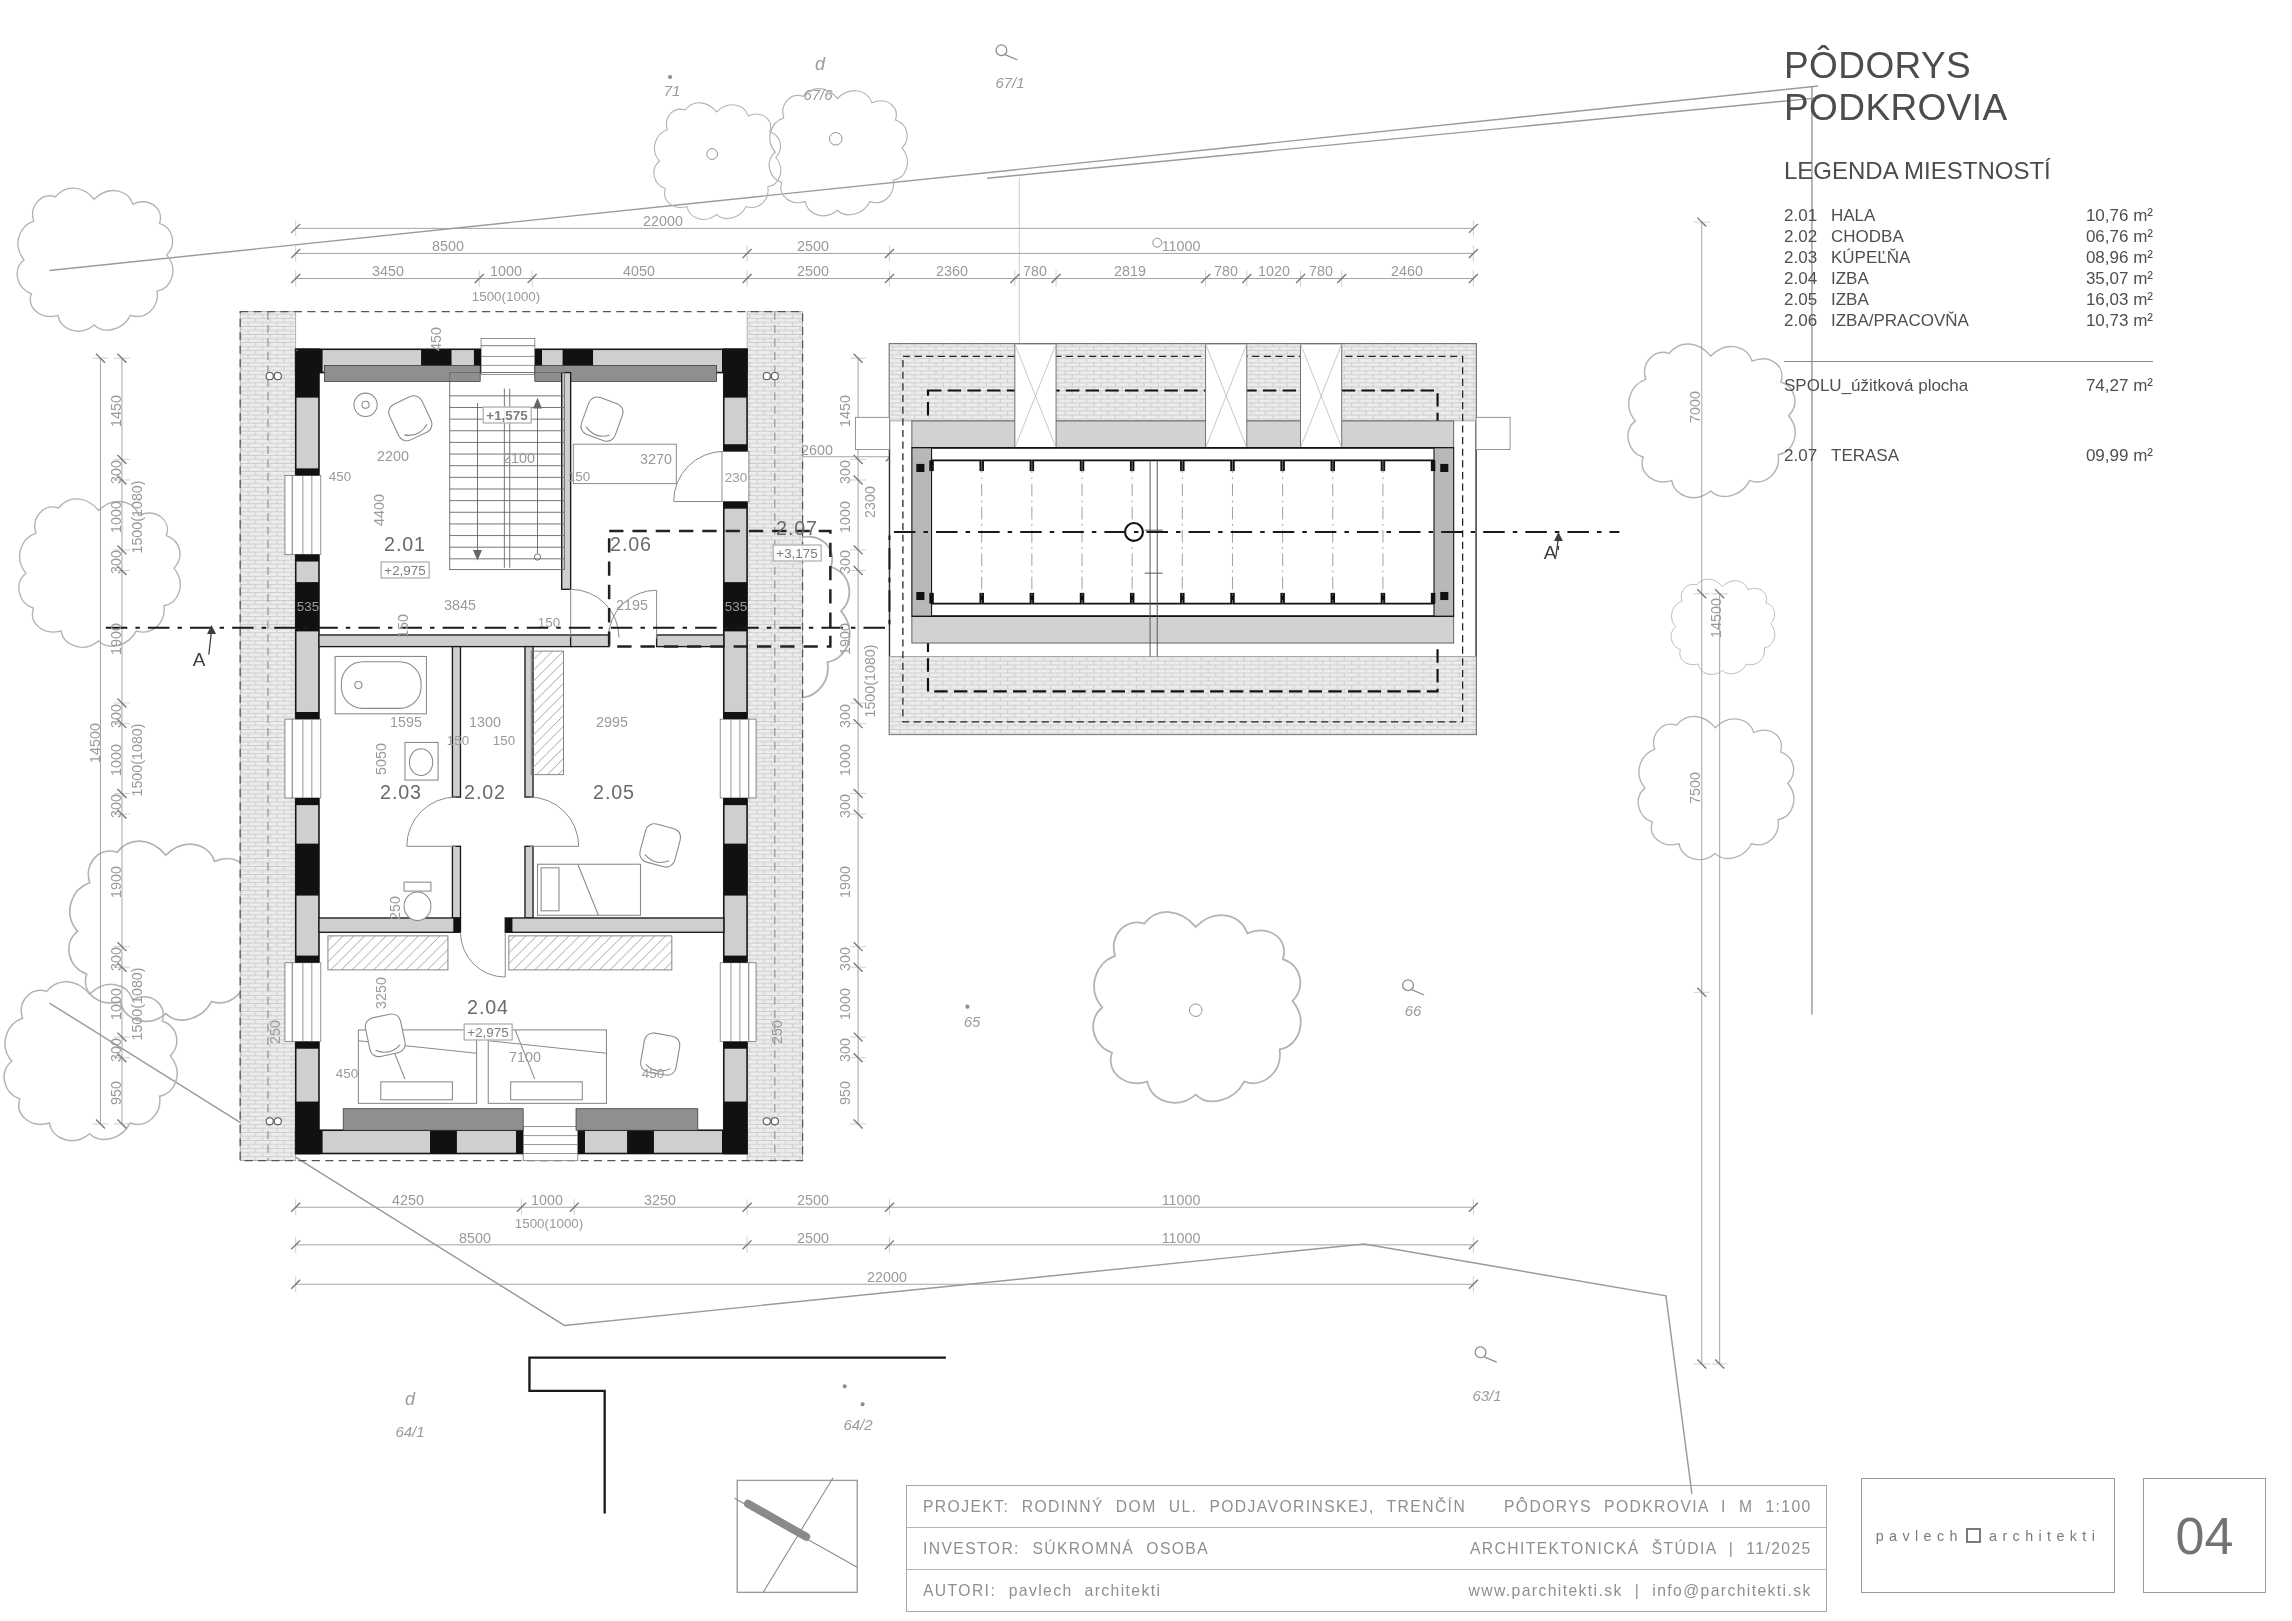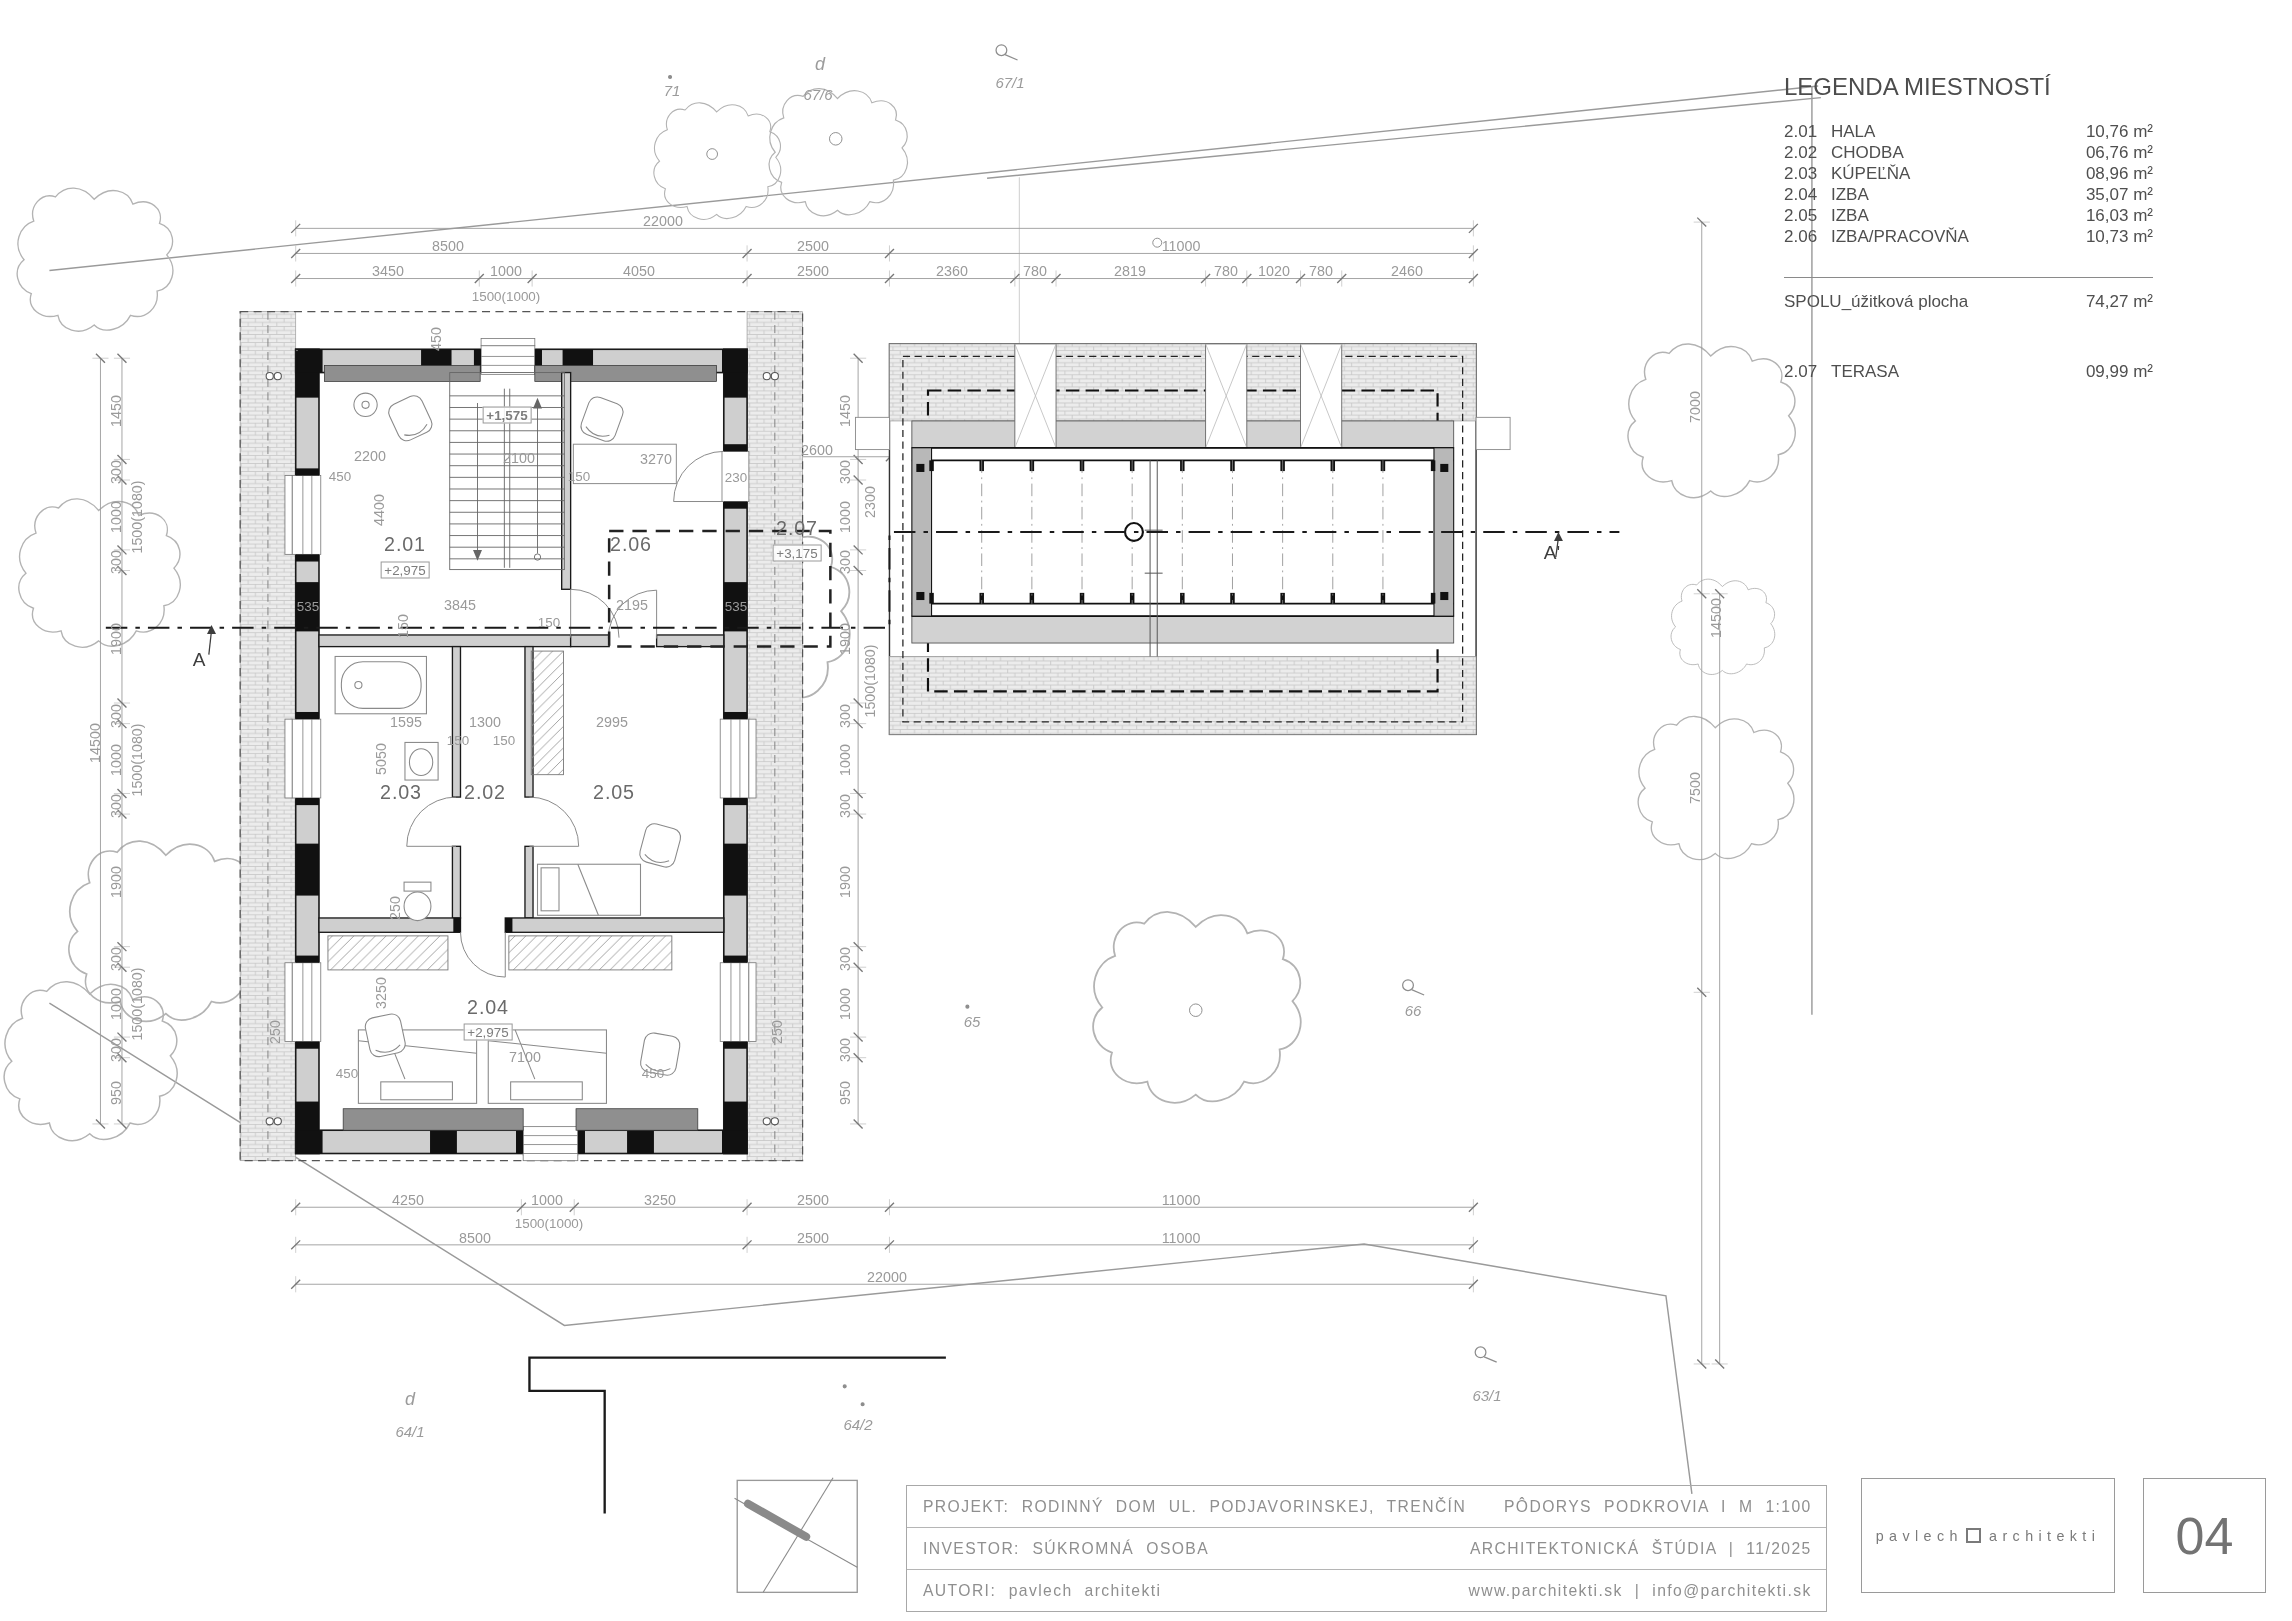--- a/index.html
+++ b/index.html
@@ -639,21 +639,21 @@
       <div class="lbl dimv" style="left: 845px; top: 882px;">1900</div>
       <div class="lbl dimv" style="left: 845px; top: 959px;">300</div>
       <div class="lbl dimv" style="left: 845px; top: 1004px;">1000</div>
       <div class="lbl dimv" style="left: 845px; top: 1050px;">300</div>
       <div class="lbl dimv" style="left: 845px; top: 1093px;">950</div>
       <div class="lbl dimv" style="left: 870px; top: 502px;">2300</div>
       <div class="lbl dimv" style="left: 870px; top: 681px;">1500(1080)</div>
       <div class="lbl dimv" style="left: 1695px; top: 407px;">7000</div>
       <div class="lbl dimv" style="left: 1716px; top: 618px;">14500</div>
       <div class="lbl dimv" style="left: 1695px; top: 788px;">7500</div>
-      <div class="lbl dim" style="left: 370px; top: 456px;">2200</div>
+      <div class="lbl dim" style="left: 393px; top: 456px;">2200</div>
       <div class="lbl dims" style="left: 340px; top: 476px;">450</div>
       <div class="lbl dim" style="left: 519px; top: 458px;">2100</div>
       <div class="lbl dims" style="left: 579px; top: 476px;">150</div>
       <div class="lbl dim" style="left: 656px; top: 459px;">3270</div>
       <div class="lbl dims" style="left: 736px; top: 477px;">230</div>
       <div class="lbl dimv" style="left: 379px; top: 510px;">4400</div>
       <div class="lbl dimv" style="left: 436px; top: 339px;">450</div>
       <div class="lbl dim" style="left: 460px; top: 605px;">3845</div>
       <div class="lbl dims" style="left: 549px; top: 622px;">150</div>
       <div class="lbl dim" style="left: 632px; top: 605px;">2195</div>
@@ -694,20 +694,21 @@
       <div class="lbl parcel-d" style="left: 410px; top: 1399px;">d</div>
       <div class="lbl parcel" style="left: 410px; top: 1431px;">64/1</div>
       <div class="lbl parcel" style="left: 858px; top: 1424px;">64/2</div>
       <div class="lbl parcel" style="left: 1487px; top: 1395px;">63/1</div>
       <div class="lbl section" style="left: 199px; top: 660px;">A</div>
       <div class="lbl section" style="left: 1552px; top: 553px;">A'</div>
     </div>
 
 
 <div id="legend">
+  <div class="title">PÔDORYS PODKROVIA</div>
   <div class="subtitle">LEGENDA MIESTNOSTÍ</div>
   <div id="legend-rows">
         <div class="legend-row">
           <span class="num">2.01</span>
           <span class="name">HALA</span>
           <span class="area">10,76 m²</span>
         </div>
         <div class="legend-row">
           <span class="num">2.02</span>
           <span class="name">CHODBA</span>

